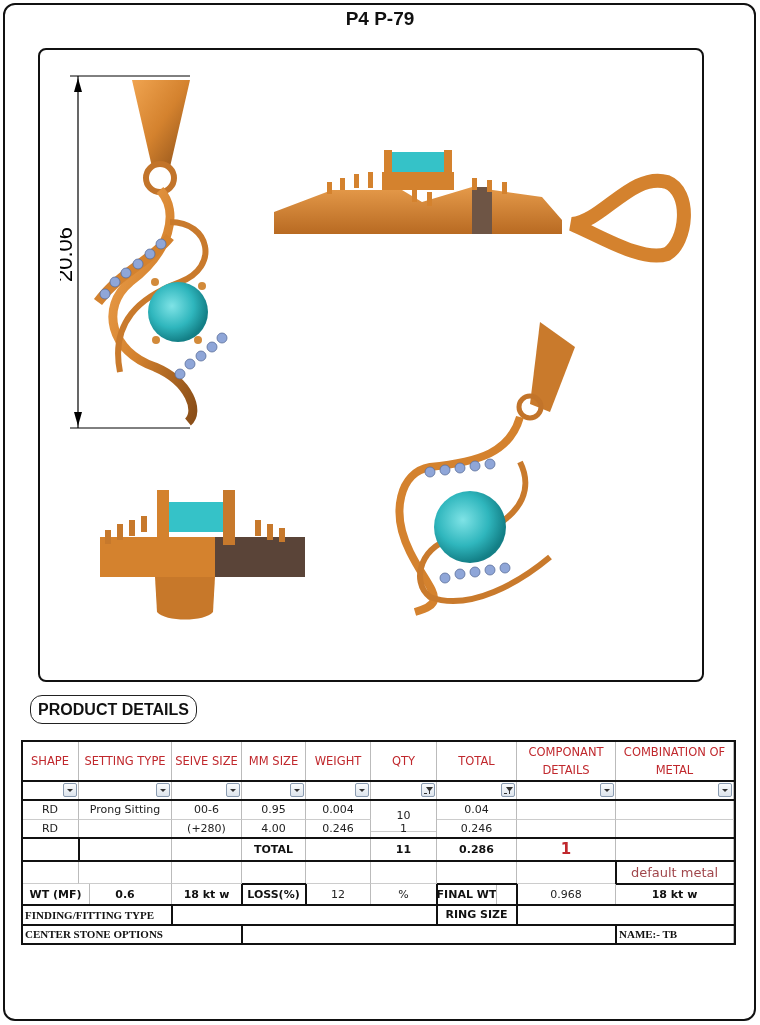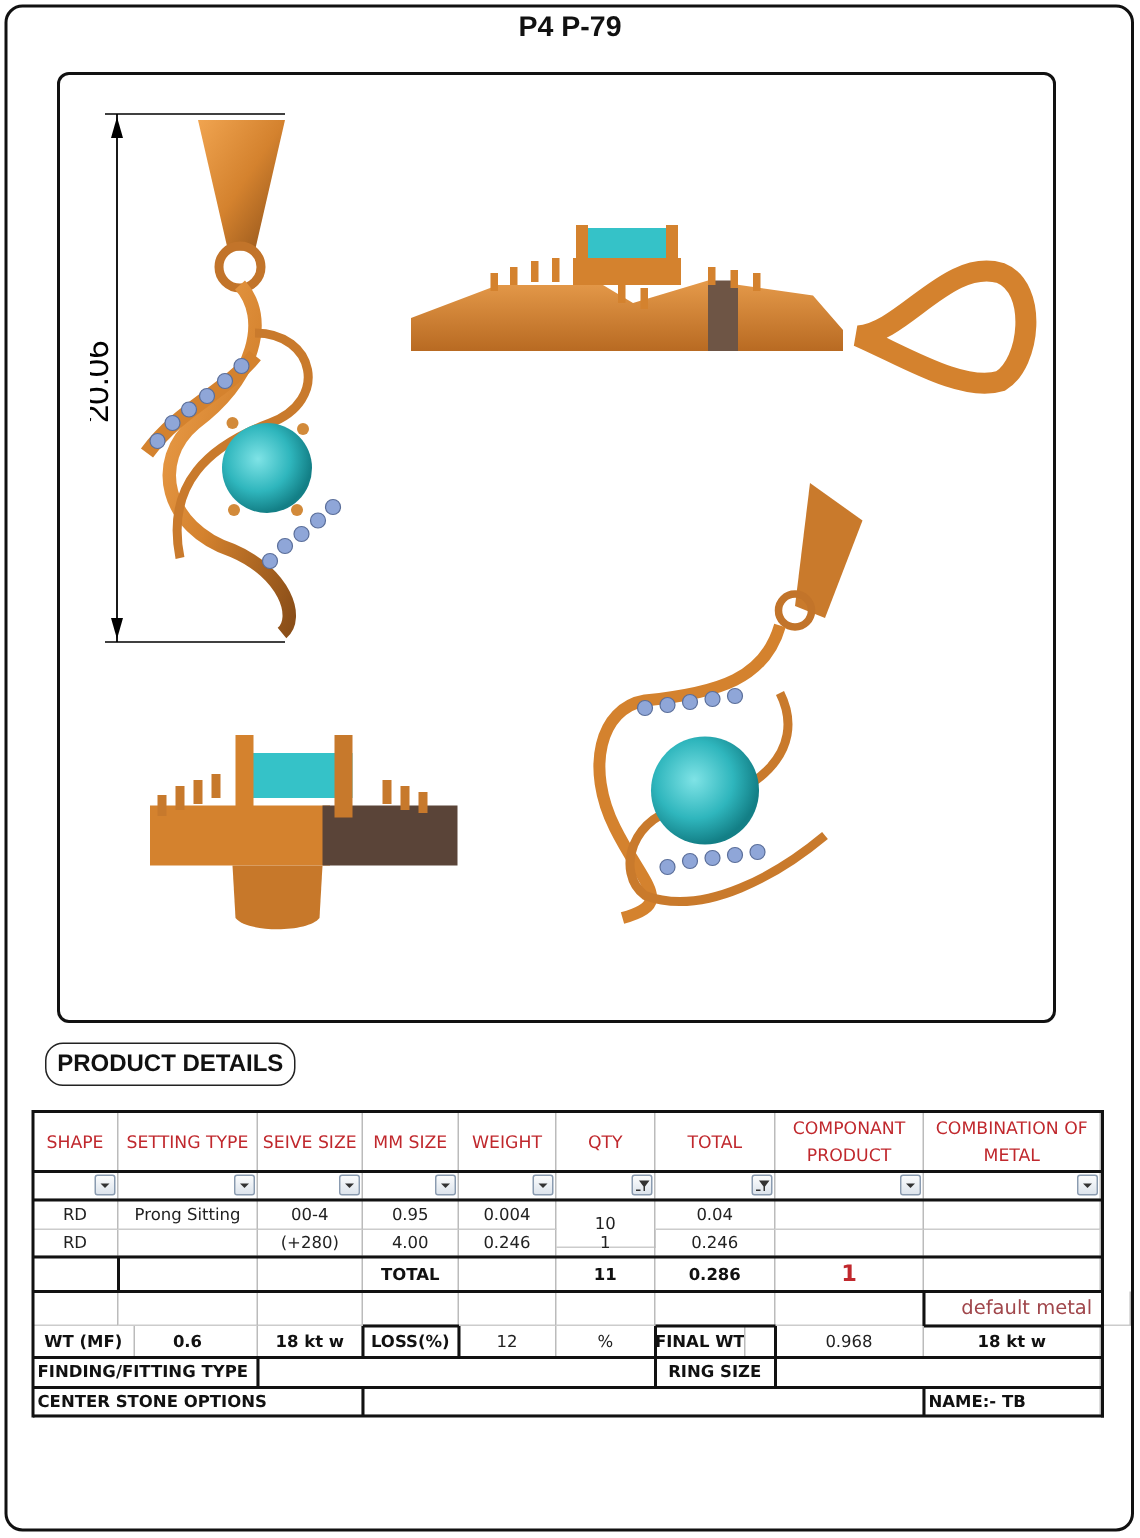--- a/index.html
+++ b/index.html
@@ -13,21 +13,21 @@
              border: 2px solid #111; border-radius: 8px; background: #fff; overflow: hidden; }
   .view { position: absolute; }
   .pd-label { position: absolute; left: 30px; top: 695px; width: 167px; height: 29px;
               border: 1px solid #222; border-radius: 12px; font-size: 16px; font-weight: bold;
               line-height: 27px; text-align: center; color: #111; }
   .cell { position: absolute; display: flex; align-items: center; justify-content: center;
           font-family: "DejaVu Sans", sans-serif; font-size: 11px; color: #222; text-align: center;
           border-right: 1px solid #bbb; border-bottom: 1px solid #ccc; overflow: hidden; white-space: nowrap; }
   .hdr { color: #c0282d; font-size: 11.5px; line-height: 18px; white-space: normal; }
   .bold { font-weight: bold; color: #111; }
-  .left { justify-content: flex-start; padding-left: 3px; }
+  .left { justify-content: flex-start; padding-left: 3px; font-family: Liberation Serif, serif; }
   .red1 { color: #c0282d; font-weight: bold; font-size: 15px; }
   .defmetal { color: #a0464b; font-size: 13px; }
   .hline { position: absolute; height: 2px; background: #111; }
   .vline { position: absolute; width: 2px; background: #111; }
   .dd { position: absolute; width: 14px; height: 14px; border: 1px solid #8a9bb0;
         background: linear-gradient(#fbfcfd, #dde4ec); border-radius: 2px; }
   .dd svg { display: block; }
 </style>
 </head>
 <body>
@@ -153,21 +153,21 @@
 
 <div>
 
   <div class="cell hdr" style="left:22px;top:741px;width:57px;height:40px">SHAPE</div>
   <div class="cell hdr" style="left:79px;top:741px;width:93px;height:40px">SETTING  TYPE</div>
   <div class="cell hdr" style="left:172px;top:741px;width:70px;height:40px">SEIVE SIZE</div>
   <div class="cell hdr" style="left:242px;top:741px;width:64px;height:40px">MM SIZE</div>
   <div class="cell hdr" style="left:306px;top:741px;width:65px;height:40px">WEIGHT</div>
   <div class="cell hdr" style="left:371px;top:741px;width:66px;height:40px">QTY</div>
   <div class="cell hdr" style="left:437px;top:741px;width:80px;height:40px">TOTAL</div>
-  <div class="cell hdr" style="left:517px;top:741px;width:99px;height:40px">COMPONANT PRODUCT</div>
+  <div class="cell hdr" style="left:517px;top:741px;width:99px;height:40px">COMPONANT DETAILS</div>
   <div class="cell hdr" style="left:616px;top:741px;width:118px;height:40px">COMBINATION OF METAL</div>
 
   <div class="cell" style="left:22px;top:781px;width:57px;height:19px"></div>
   <div class="cell" style="left:79px;top:781px;width:93px;height:19px"></div>
   <div class="cell" style="left:172px;top:781px;width:70px;height:19px"></div>
   <div class="cell" style="left:242px;top:781px;width:64px;height:19px"></div>
   <div class="cell" style="left:306px;top:781px;width:65px;height:19px"></div>
   <div class="cell" style="left:371px;top:781px;width:66px;height:19px"></div>
   <div class="cell" style="left:437px;top:781px;width:80px;height:19px"></div>
   <div class="cell" style="left:517px;top:781px;width:99px;height:19px"></div>
@@ -216,21 +216,21 @@
       </svg>
     </div>
   <div class="dd" style="left:718px;top:783px">
       <svg width="12" height="12">
         <polygon points="3,5 9,5 6,8" fill="#333"></polygon>
       </svg>
     </div>
 
   <div class="cell" style="left:22px;top:800px;width:57px;height:20px">RD</div>
   <div class="cell" style="left:79px;top:800px;width:93px;height:20px">Prong Sitting</div>
-  <div class="cell" style="left:172px;top:800px;width:70px;height:20px">00-4</div>
+  <div class="cell" style="left:172px;top:800px;width:70px;height:20px">00-6</div>
   <div class="cell" style="left:242px;top:800px;width:64px;height:20px">0.95</div>
   <div class="cell" style="left:306px;top:800px;width:65px;height:20px">0.004</div>
   <div class="cell" style="left:371px;top:800px;width:66px;height:32px">10</div>
   <div class="cell" style="left:437px;top:800px;width:80px;height:20px">0.04</div>
   <div class="cell" style="left:517px;top:800px;width:99px;height:20px"></div>
   <div class="cell" style="left:616px;top:800px;width:118px;height:20px"></div>
 
   <div class="cell" style="left:22px;top:820px;width:57px;height:18px">RD</div>
   <div class="cell" style="left:79px;top:820px;width:93px;height:18px"></div>
   <div class="cell" style="left:172px;top:820px;width:70px;height:18px">(+280)</div>
@@ -252,21 +252,21 @@
   <div class="cell" style="left:616px;top:838px;width:118px;height:23px"></div>
 
   <div class="cell" style="left:22px;top:861px;width:57px;height:23px"></div>
   <div class="cell" style="left:79px;top:861px;width:93px;height:23px"></div>
   <div class="cell" style="left:172px;top:861px;width:70px;height:23px"></div>
   <div class="cell" style="left:242px;top:861px;width:64px;height:23px"></div>
   <div class="cell" style="left:306px;top:861px;width:65px;height:23px"></div>
   <div class="cell" style="left:371px;top:861px;width:66px;height:23px"></div>
   <div class="cell" style="left:437px;top:861px;width:80px;height:23px"></div>
   <div class="cell" style="left:517px;top:861px;width:99px;height:23px"></div>
-  <div class="cell defmetal" style="left:616px;top:861px;width:138px;height:23px">default metal</div>
+  <div class="cell defmetal" style="left:616px;top:861px;width:118px;height:23px">default metal</div>
 
   <div class="cell bold" style="left:22px;top:884px;width:68px;height:21px">WT (MF)</div>
   <div class="cell bold" style="left:79px;top:884px;width:93px;height:21px">0.6</div>
   <div class="cell bold" style="left:172px;top:884px;width:70px;height:21px">18 kt w</div>
   <div class="cell bold" style="left:242px;top:884px;width:64px;height:21px">LOSS(%)</div>
   <div class="cell" style="left:306px;top:884px;width:65px;height:21px">12</div>
   <div class="cell" style="left:371px;top:884px;width:66px;height:21px">%</div>
   <div class="cell bold" style="left:437px;top:884px;width:60px;height:21px">FINAL WT</div>
   <div class="cell" style="left:517px;top:884px;width:99px;height:21px">0.968</div>
   <div class="cell bold" style="left:616px;top:884px;width:118px;height:21px">18 kt w</div>

